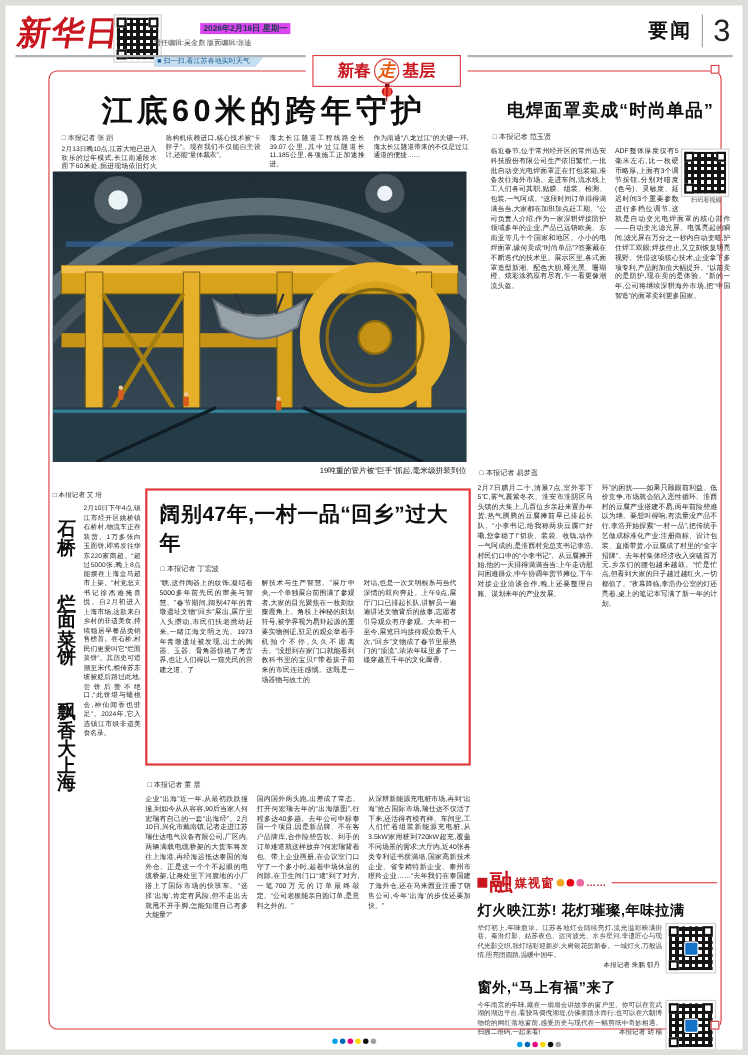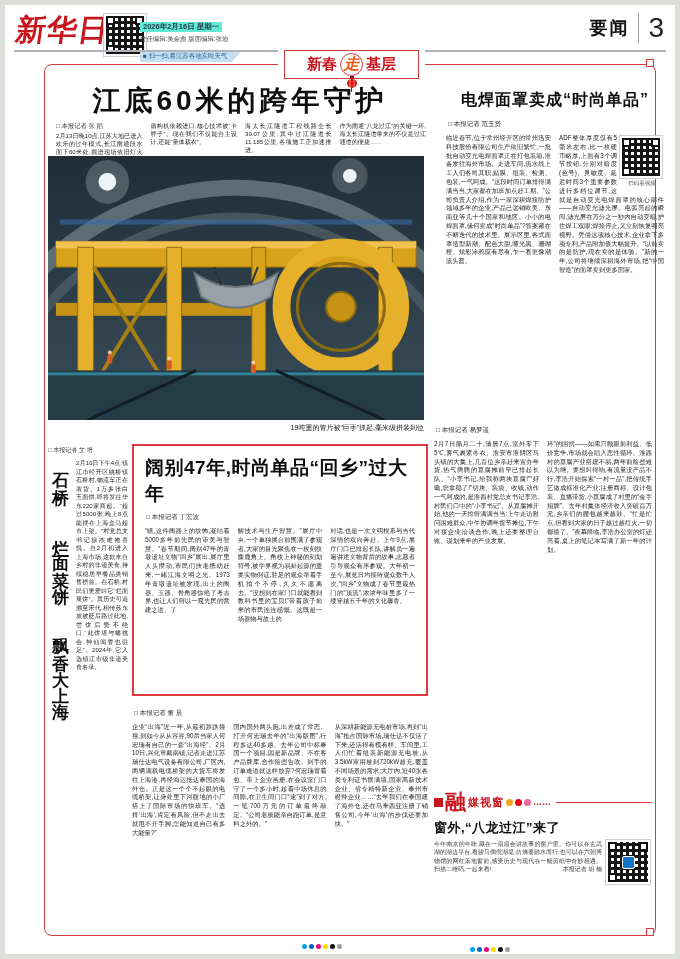--- a/index.html
+++ b/index.html
@@ -12,21 +12,21 @@
   .edge { position:absolute; inset:0; box-shadow: inset 0 0 0 5px #dcded9; pointer-events:none; z-index:60; }
 
   
   .masthead {
     left:16px; top:10px; font-family:"DejaVu Serif", serif;
     font-size:30px; font-weight:900; color:#c8161e;
     transform:skewX(-8deg); letter-spacing:1px;
   }
   .hqr { left:104px; top:14px; width:29px; height:29px; }
   .hinfo { left:140px; top:15px; width:190px; }
-  .hdate { display:inline-block; font-size:7.5px; font-weight:bold; color:#243b52; background:#5eead4; padding:0 3px; }
+  .hdate { display:inline-block; font-size:7.5px; font-weight:bold; color:#243b52; background:#d946ef; padding:0 3px;margin-left:42px; }
   .heds  { font-size:6.4px; color:#444; margin-top:2px; }
   .hweather { display:inline-block; margin-top:2px; font-size:6.4px; color:#1e5f94;
     background:#c5dff0; padding:1px 14px 1px 3px;
     clip-path: polygon(0 0, 100% 0, calc(100% - 9px) 100%, 0 100%); }
   .secbox { right:16px; top:12px; display:flex; align-items:center; gap:9px; }
   .seclab { font-size:18px; font-weight:900; color:#111; letter-spacing:2px; }
   .secdiv { width:1px; height:30px; background:#9aa0a6; }
   .pageno { font-size:28px; color:#222; font-weight:400; }
   .hrule { left:14px; right:14px; top:50px; border-top:2px solid #aeb3ba; }
 
@@ -250,21 +250,21 @@
 
 <div class="abs shiqiao">
   <div class="byline">□ 本报记者 艾 培</div>
   <div class="shiqiao-row">
     <div class="vhead">石桥“烂面菜饼”飘香大上海</div>
     <div class="tcol">2月10日下午4点,镇江市经开区姚桥镇石桥村,物流车正在装货。1万多张白玉面饼,即将发往华东220家商超。“超过5000张,晚上8点能摆在上海盒马超市上架。”村党总支书记徐杰难掩喜悦。自2月初进入上海市场,这款来自乡村的非遗美食,持续稳居早餐品类销售榜首。在石桥,村民们更爱叫它“烂面菜饼”。其历史可追溯至宋代,相传苏东坡被贬后路过此地,尝饼后赞不绝口,“此饼堪与蟠桃会,神仙闻香也驻足”。2024年,它入选镇江市级非遗美食名录。</div>
   </div>
 </div>
 
 <div class="abs qingdun">
-  <div class="headline">阔别47年,时尚单品“回乡”过大年</div>
+  <div class="headline">阔别47年,一村一品“回乡”过大年</div>
   <div class="byline">□ 本报记者 丁宏波</div>
   <div class="cols">
     <div class="tcol">“瞧,这件陶器上的纹饰,凝结着5000多年前先民的审美与智慧。”春节期间,阔别47年的青墩遗址文物“回乡”展出,展厅里人头攒动,市民们扶老携幼赶来,一睹江海文明之光。1973年青墩遗址被发现,出土的陶器、玉器、骨角器惊艳了考古界,也让人们得以一窥先民的营建之道、了</div>
     <div class="tcol">解技术与生产智慧。”展厅中央,一个单独展台前围满了参观者,大家的目光聚焦在一枚刻纹麋鹿角上。角枝上神秘的刻划符号,被学界视为易卦起源的重要实物例证,驻足的观众举着手机拍个不停,久久不愿离去。“没想到在家门口就能看到教科书里的宝贝!”带着孩子前来的市民连连感慨。这既是一场器物与故土的</div>
     <div class="tcol">对话,也是一次文明根系与当代深情的双向奔赴。上午9点,展厅门口已排起长队,讲解员一遍遍讲述文物背后的故事,志愿者引导观众有序参观。大年初一至今,展览日均接待观众数千人次,“回乡”文物成了春节里最热门的“顶流”,浓浓年味里多了一缕穿越五千年的文化馨香。</div>
   </div>
 </div>
 
 <div class="abs entre">
   <div class="byline">□ 本报记者 董 晨</div>
@@ -288,23 +288,38 @@
     <span class="brand-icon"></span>
     <span class="brand-big">融</span>
     <span class="brand-rest">媒视窗</span>
     <span class="mdot o"></span>
     <span class="mdot r"></span>
     <span class="mdot p"></span>
     <span class="brand-ell">……</span>
     <span class="brand-line"></span>
   </div>
 
-
   <div class="mitem">
-    <div class="mhead">窗外,“八龙过江”来了</div>
+    <div class="mhead">灯火映江苏! 花灯璀璨,年味拉满</div>
+    <div class="mbody">
+      <span class="qrwrap">
+        <span class="qr" style="display:block">
+          <i class="c1"></i>
+          <i class="c2"></i>
+          <i class="c3"></i>
+          <b class="qrc"></b>
+        </span>
+      </span>
+      <span>华灯初上,年味愈浓。江苏各地灯会陆续亮灯,流光溢彩映满街巷。秦淮灯影、姑苏夜色、运河波光、水乡星河,非遗匠心与现代光影交织,张灯结彩迎新岁,火树银花贺新春。一城灯火,万般温情,照亮团圆路,温暖中国年。</span>
+    </div>
+    <div class="mcredit">本报记者 朱鹏 郁丹</div>
+  </div>
+
+  <div class="mitem">
+    <div class="mhead">窗外,“马上有福”来了</div>
     <div class="mbody">
       <span class="qrwrap">
         <span class="qr" style="display:block">
           <i class="c1"></i>
           <i class="c2"></i>
           <i class="c3"></i>
           <b class="qrc"></b>
         </span>
       </span>
       <span>今年南京的年味,藏在一扇扇会讲故事的窗户里。你可以在玄武湖的湖边平台,看骏马倜傥湖堤,仿佛要踏水而行;也可以在六朝博物馆的网红落地窗前,感受历史与现代在一幅剪纸中奇妙相遇。扫描二维码,一起来看!</span>

